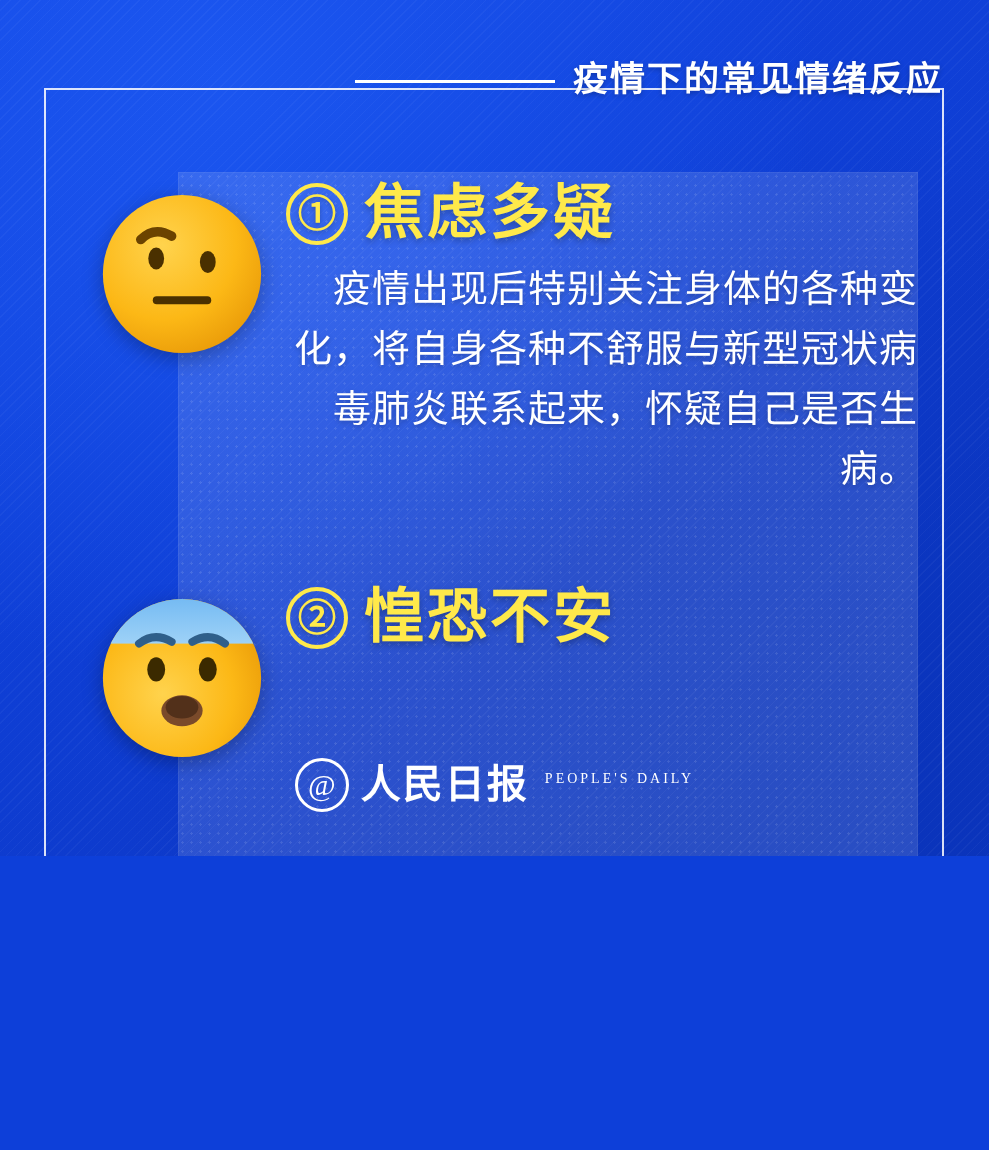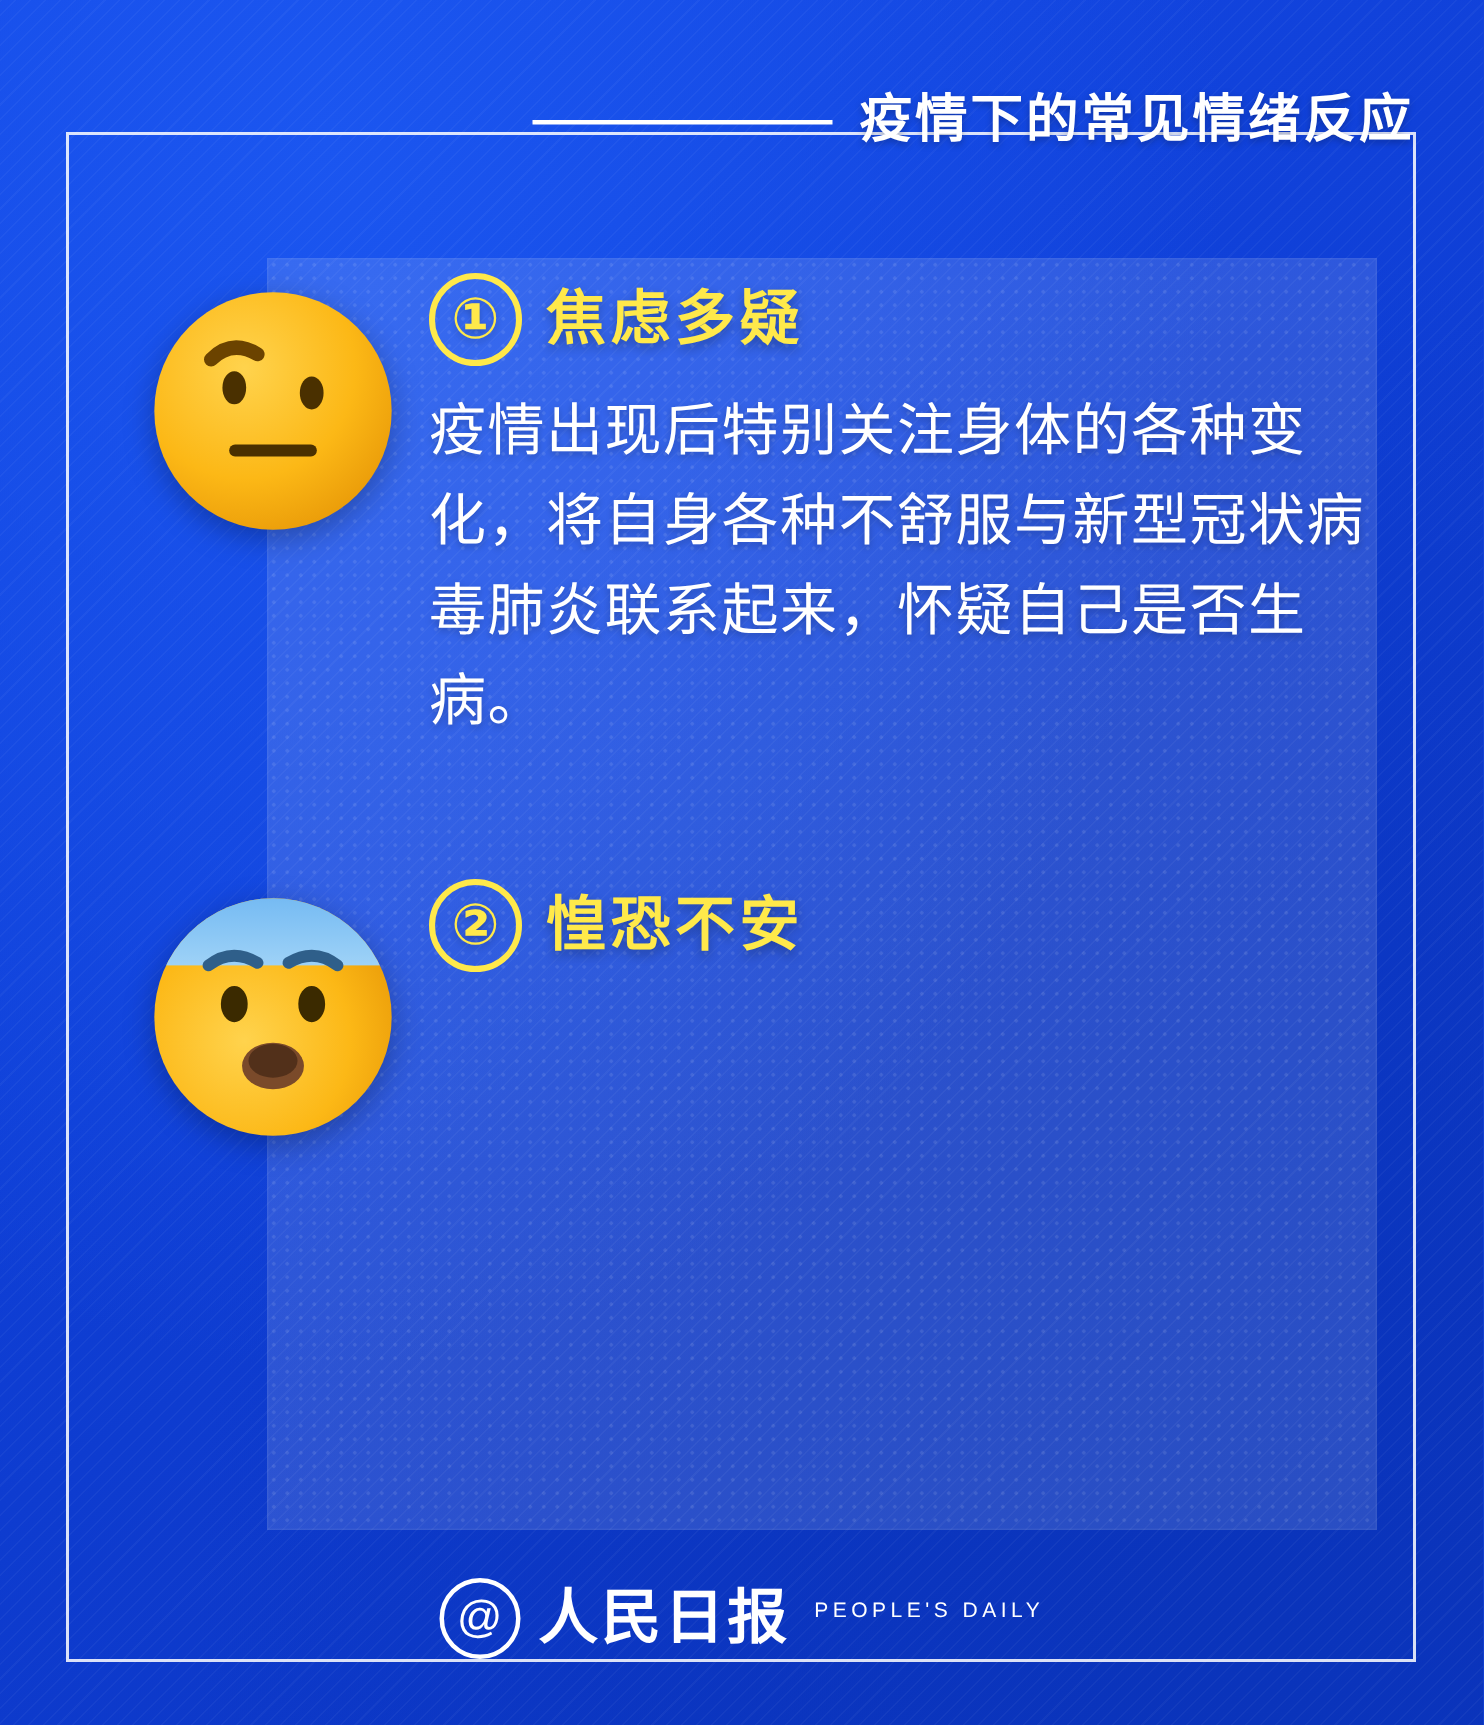--- a/index.html
+++ b/index.html
@@ -10,26 +10,27 @@
   body {
     width: 989px;
     height: 1150px;
     overflow: hidden;
     font-family: "Liberation Sans", "DejaVu Sans", sans-serif;
   }
 
   .poster {
     position: relative;
     width: 989px;
-    height: 1150px;
+    height: 856px;
     background:
       radial-gradient(ellipse at 22% 8%, #1b56f0 0%, rgba(27,86,240,0) 55%),
       radial-gradient(ellipse at 85% 95%, #0a34bb 0%, rgba(10,52,187,0) 60%),
       linear-gradient(150deg, #1549e6 0%, #0f3fd6 45%, #0b33bd 100%);
     overflow: hidden;
+    font-family: Liberation Serif, serif;
   }
 
   
   .poster::before {
     content: "";
     position: absolute;
     inset: 0;
     background-image: repeating-linear-gradient(
       135deg,
       rgba(255,255,255,0.035) 0px,
@@ -151,34 +152,35 @@
     font-weight: bold;
     display: flex;
     align-items: center;
     justify-content: center;
     line-height: 1;
     box-sizing: border-box;
     text-shadow: 0 2px 4px rgba(0,0,0,0.22);
   }
   .title {
     color: #ffe94a;
-    font-size: 40px;
+    font-size: 60px;
     font-weight: bold;
     letter-spacing: 3px;
     line-height: 1.05;
     white-space: nowrap;
     text-shadow: 0 3px 7px rgba(0,0,0,0.28);
   }
   .desc {
     color: #ffffff;
     font-size: 38px;
     line-height: 1.58;
     letter-spacing: 1px;
     width: 632px;
     text-shadow: 0 2px 5px rgba(0,0,0,0.22);
+    text-align: right;
   }
 
   
   .footer {
     position: absolute;
     left: 0;
     right: 0;
     bottom: 44px;
     display: flex;
     justify-content: center;

